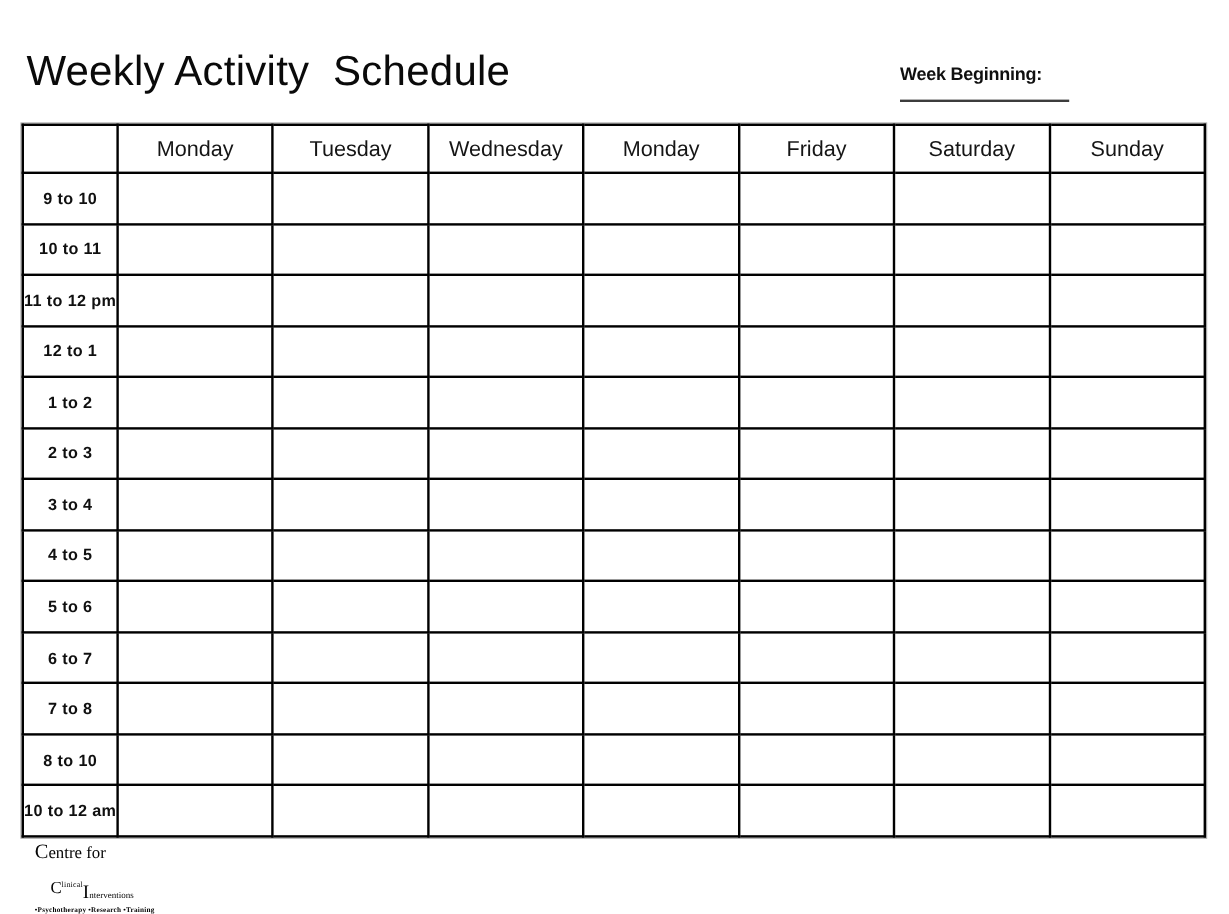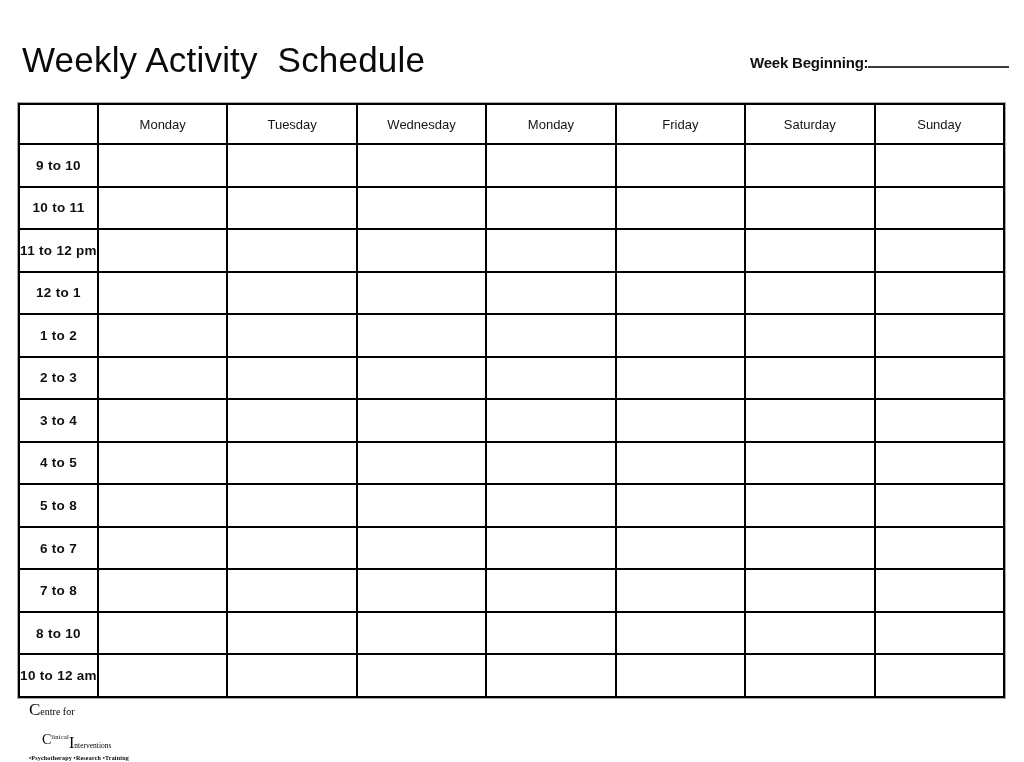--- a/index.html
+++ b/index.html
@@ -28,20 +28,21 @@
   
   .week-beginning {
     position: absolute;
     left: 750px; top: 54px;
     font-size: 15px;
     font-weight: bold;
     letter-spacing: -0.2px;
     display: flex;
     align-items: baseline;
     color: #101010;
+    flex-direction: column;
   }
   .blank-line {
     display: inline-block;
     width: 141px;
     height: 14px;
     border-bottom: 2px solid #3c3c3c;
   }
 
   
   table.schedule {
@@ -54,21 +55,21 @@
     box-shadow: 0 0 0 1px #a8a8a8;
   }
   .schedule th, .schedule td {
     border: 2px solid #000;
     padding: 0;
     background: #fff;
   }
   .schedule thead tr { height: 40px; }
   .schedule tbody tr { height: 39.6px; }
   .day-header {
-    font-size: 13px;
+    font-size: 18px;
     font-weight: 400;
     text-align: center;
     vertical-align: middle;
     color: #151515;
   }
   .time-label {
     font-size: 13.5px;
     font-weight: bold;
     text-align: center;
     vertical-align: middle;
@@ -79,21 +80,21 @@
 
   
   .logo {
     position: absolute;
     left: 29px; top: 701px;
     font-family: "Liberation Serif", serif;
     color: #050505;
     line-height: 1;
   }
   .logo-line1 .lg-initial { font-size: 17px; }
-  .logo-line1 .lg-small   { font-size: 10px; text-align: center; }
+  .logo-line1 .lg-small   { font-size: 14px; text-align: center; }
   .logo-line2 { margin-left: 13px; margin-top: 13px; }
   .logo-line2 .lg-initial-a { font-size: 14px; }
   .logo-line2 .lg-tiny-a    { font-size: 6.5px; vertical-align: 5px; letter-spacing: 0.2px; }
   .logo-line2 .lg-initial-b { font-size: 16px; vertical-align: -4px; }
   .logo-line2 .lg-small-b   { font-size: 7.5px; vertical-align: -4px; font-family: Liberation Serif, serif; }
   .logo-tagline {
     margin-top: 4px;
     font-size: 6px;
     letter-spacing: 0.2px;
     font-weight: bold;
@@ -209,21 +210,21 @@
         <th class="time-label">4 to 5</th>
         <td class="schedule-cell"></td>
         <td class="schedule-cell"></td>
         <td class="schedule-cell"></td>
         <td class="schedule-cell"></td>
         <td class="schedule-cell"></td>
         <td class="schedule-cell"></td>
         <td class="schedule-cell"></td>
       </tr>
       <tr>
-        <th class="time-label">5 to 8</th>
+        <th class="time-label">5 to 6</th>
         <td class="schedule-cell"></td>
         <td class="schedule-cell"></td>
         <td class="schedule-cell"></td>
         <td class="schedule-cell"></td>
         <td class="schedule-cell"></td>
         <td class="schedule-cell"></td>
         <td class="schedule-cell"></td>
       </tr>
       <tr>
         <th class="time-label">6 to 7</th>

